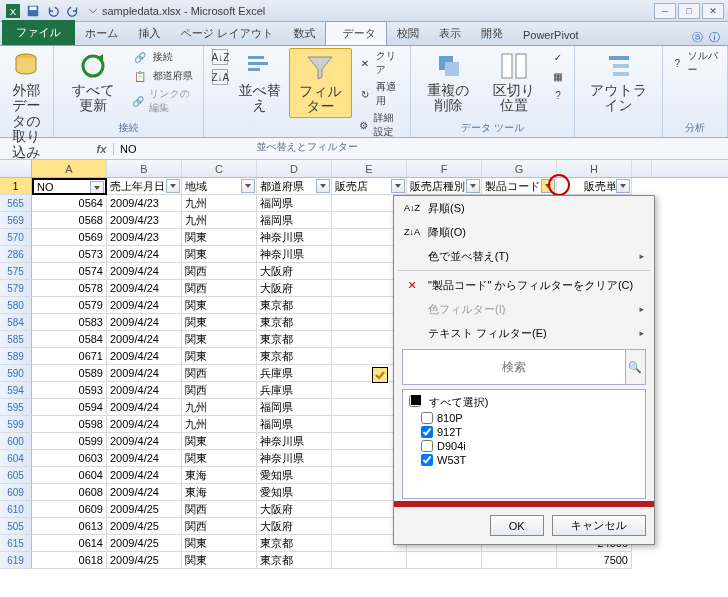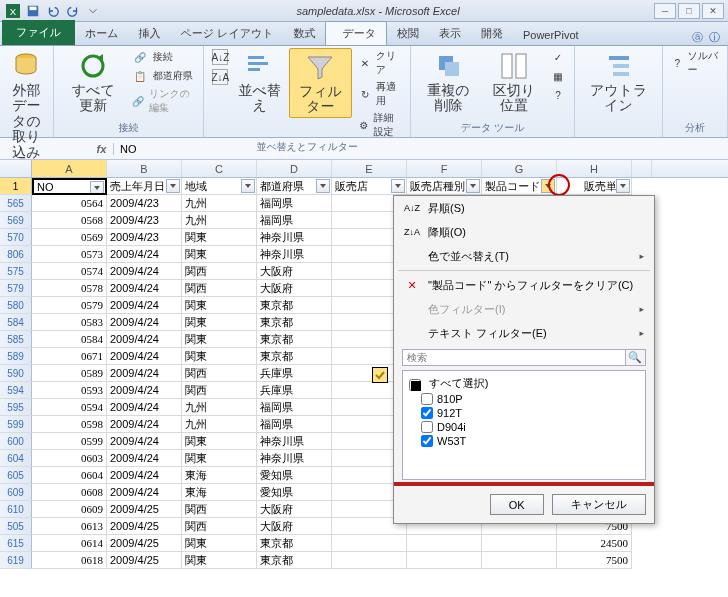--- a/index.html
+++ b/index.html
@@ -2,21 +2,21 @@
 <html><head>
 <meta charset="utf-8">
 <style>
 * { margin: 0; padding: 0; box-sizing: border-box; font-family: "Meiryo UI", sans-serif; }
 body { width: 728px; height: 597px; background: #fff; overflow: hidden; font-size: 11px; }
 
 .titlebar { height: 22px; background: linear-gradient(#e8edf5,#d6e0ee); display: flex; align-items: center; padding: 0 4px; border-bottom: 1px solid #9fb2cc; }
 .qat { display: flex; gap: 2px; }
 .qat-btn { width: 18px; height: 18px; display: flex; align-items: center; justify-content: center; }
 .qat-btn svg { width: 14px; height: 14px; }
-.title-text { flex: 1; text-align: center; color: #3b3b3b; font-size: 11px; font-style: italic; }
+.title-text { flex: 1; color: #3b3b3b; font-size: 11px; }
 .win-btns { display: flex; gap: 2px; }
 .win-btn { width: 22px; height: 16px; border: 1px solid #9fb2cc; background: #f0f4fa; display:flex;align-items:center;justify-content:center;font-size:9px;color:#555; }
 
 .tabs { height: 24px; background: linear-gradient(#e4ecf7,#d0dced); display: flex; align-items: flex-end; padding-left: 2px; border-bottom: 1px solid #8ba3c4; }
 .tab { padding: 4px 10px; color: #3b3b3b; cursor: pointer; }
 .tab.file { background: #1e7145; color: #fff; padding: 5px 14px; }
 .tab.active { background: #f5f9fe; border: 1px solid #8ba3c4; border-bottom: none; border-radius: 2px 2px 0 0; padding-left: 16px; }
 .tabs-right { margin-left: auto; display:flex; gap:6px; padding-right:8px; color:#4a78b8; }
 
 .ribbon { height: 92px; background: linear-gradient(#f5f9fe,#e4ecf7); border-bottom: 1px solid #9fb2cc; display: flex; }
@@ -38,42 +38,42 @@
 .sheet { position:relative; height:calc(597px - 22px - 24px - 92px - 22px); overflow:hidden; }
 .colheads { display:flex; height:18px; background:linear-gradient(#f5f8fc,#e4ebf5); border-bottom:1px solid #b0bed4; }
 .corner { width:32px; border-right:1px solid #b0bed4; }
 .colhead { flex:0 0 75px; text-align:center; border-right:1px solid #d4dce8; font-size:11px; color:#555; line-height:18px; }
 .colhead.sel { background:#ffe38b; }
 .rows { overflow-y:hidden; }
 .row { display:flex; height:17px; }
 .rowhead { width:32px; background:linear-gradient(90deg,#eef3fa,#e0e8f3); border-right:1px solid #b0bed4; border-bottom:1px solid #d4dce8; text-align:center; font-size:10px; color:#3b6fbf; line-height:17px; }
 .rowhead.sel { background:#ffe38b; color:#000; }
 .cell { flex:0 0 75px; border-right:1px solid #d9d9d9; border-bottom:1px solid #d9d9d9; padding:0 3px; font-size:11px; line-height:17px; white-space:nowrap; overflow:hidden; }
-.cell.r { text-align:right;font-family:Liberation Serif, serif; }
+.cell.r { text-align:right; }
 .cell.sel { background:#fff; border:2px solid #000; line-height:14px; }
 
 .hdr-row .cell { background:#fff; font-weight:normal; position:relative; }
 .filter-btn { position:absolute; right:1px; top:1px; width:14px; height:14px; background:linear-gradient(#fdfdfd,#e6eaf0); border:1px solid #9fb2cc; display:flex;align-items:center;justify-content:center; }
 .filter-btn.active { background:#ffe38b; }
 .filter-btn svg { width:8px; height:8px; }
 .circle-mark { position:absolute; border:2px solid #c00; border-radius:50%; pointer-events:none; }
 
 .dropdown { position:absolute; top:35px; left:393px; width:262px; background:#f4f4f4; border:1px solid #888; box-shadow:2px 2px 6px rgba(0,0,0,.3); font-size:11px; }
 .dd-item { display:flex; align-items:center; gap:8px; padding:4px 10px; cursor:pointer; }
 .dd-item.disabled { color:#9a9a9a; }
 .dd-ico { width:16px; height:16px; display:flex;align-items:center;justify-content:center; }
 .dd-sep { height:1px; background:#ccc; margin:2px 4px; }
 .dd-search { margin:4px 8px; display:flex; }
-.dd-search input { flex:1; border:1px solid #aac; padding:2px 4px; font-size:10px; }
+.dd-search input { flex:1; border:1px solid #aac; padding:10px 4px; font-size:12px;text-align:center; }
 .dd-search .sico { width:20px; border:1px solid #aac; border-left:none; display:flex;align-items:center;justify-content:center; color:#2a5db0; }
 .dd-list { margin:2px 8px; border:1px solid #aac; background:#fff; height:110px; padding:4px; overflow:auto; }
-.dd-chk { display:flex; align-items:flex-end; gap:4px; padding:1px 0 1px 14px; }
+.dd-chk { display:flex; align-items:flex-start; gap:4px; padding:1px 0 1px 14px; }
 .dd-chk.top { padding-left:2px; }
 .dd-chk input { width:12px; height:12px; }
-.dd-btns { display:flex; justify-content:flex-end; gap:8px; padding:8px; border-top:4px solid #b91c1c; }
+.dd-btns { display:flex; justify-content:flex-end; gap:8px; padding:8px; border-top:6px solid #b91c1c; }
 .dd-btns button { padding:2px 18px; font-size:11px; background:linear-gradient(#fdfdfd,#e6eaf0); border:1px solid #888; }
 
 .arrow-r::after { content:"▸"; font-size:9px; color:#555; margin-left:auto; }
 </style>
 </head>
 <body>
 
 <div class="titlebar">
   <div class="qat">
     <div class="qat-btn">
@@ -372,21 +372,21 @@
         <div class="cell r">0569</div>
         <div class="cell">2009/4/23</div>
         <div class="cell">関東</div>
         <div class="cell">神奈川県</div>
         <div class="cell"></div>
         <div class="cell"></div>
         <div class="cell"></div>
         <div class="cell r">24500</div>
       </div>
       <div class="row">
-        <div class="rowhead">806</div>
+        <div class="rowhead">286</div>
         <div class="cell r">0573</div>
         <div class="cell">2009/4/24</div>
         <div class="cell">関東</div>
         <div class="cell">神奈川県</div>
         <div class="cell"></div>
         <div class="cell"></div>
         <div class="cell"></div>
         <div class="cell r">7500</div>
       </div>
       <div class="row">

